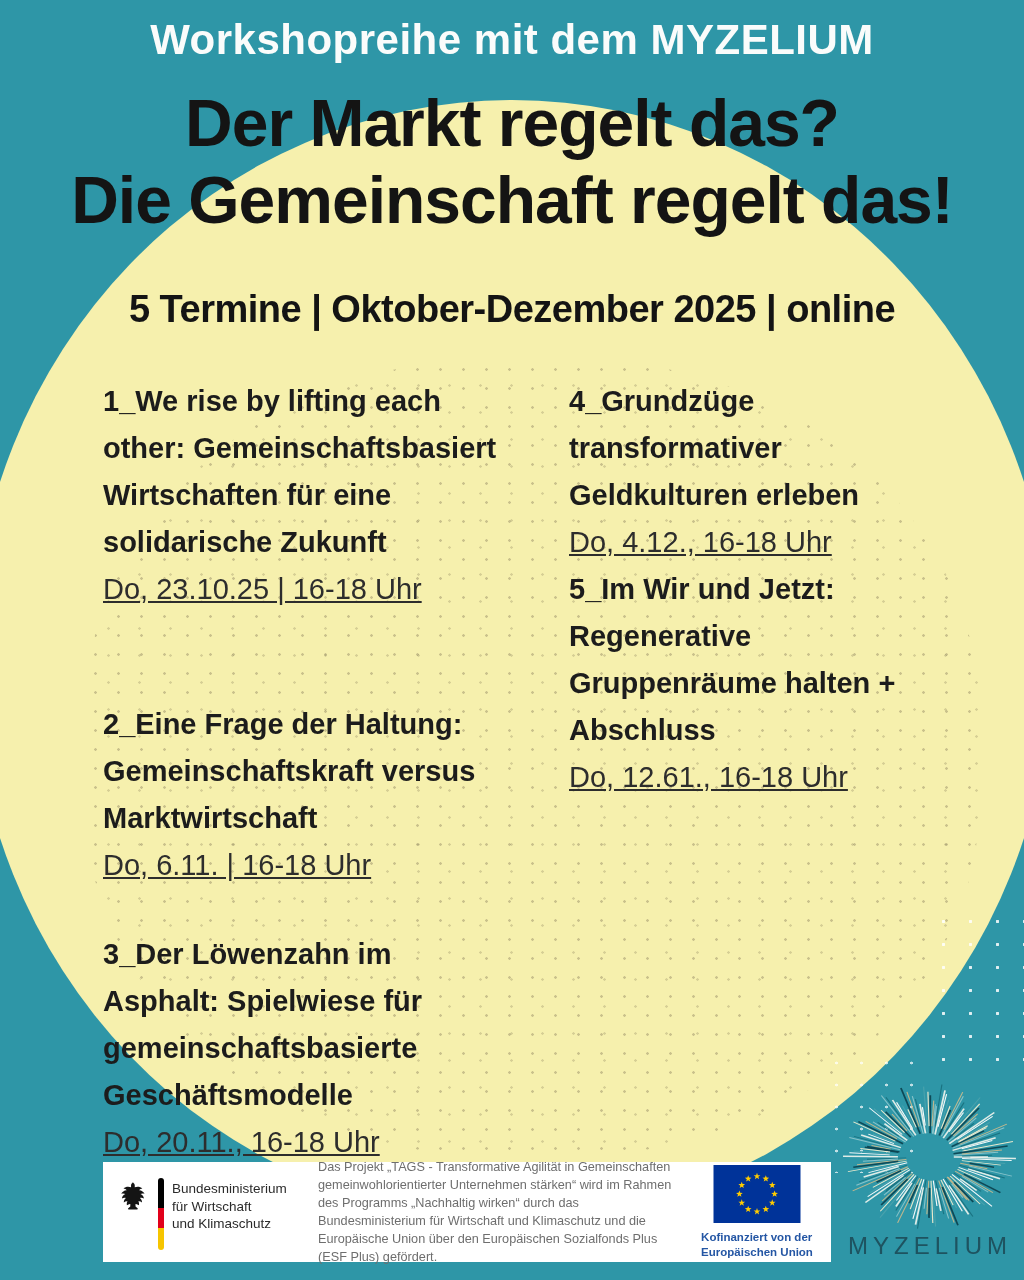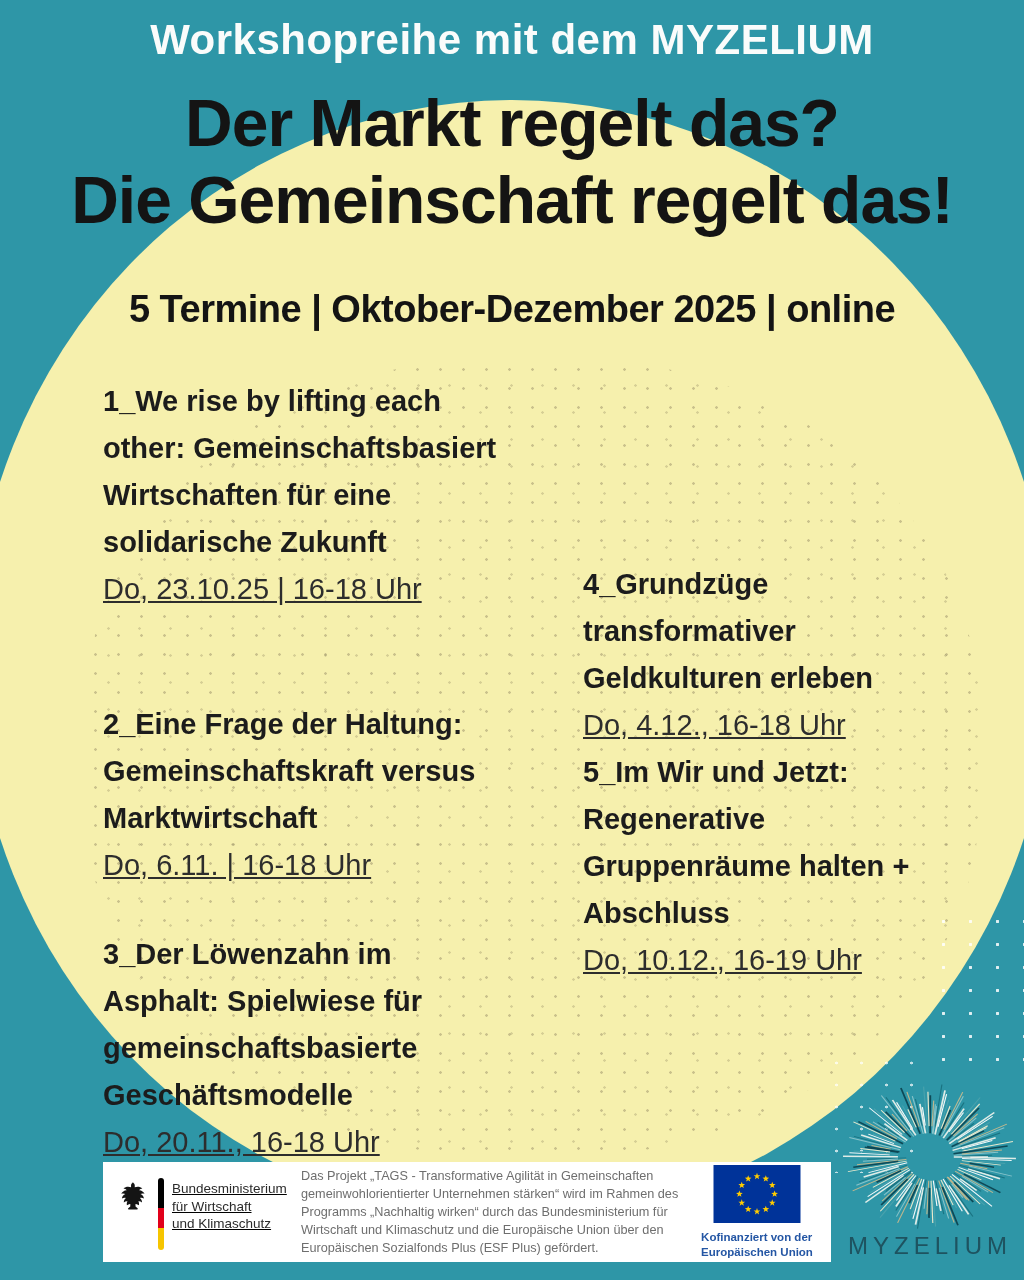--- a/index.html
+++ b/index.html
@@ -42,37 +42,37 @@
     color:var(--kicker-white);font-size:42px;font-weight:700;letter-spacing:.5px;
   }
   .title{
     position:absolute;top:85px;left:0;width:100%;text-align:center;
     color:var(--title-black);font-size:66px;line-height:77px;font-weight:700;letter-spacing:-1px;
   }
   .subtitle{
     position:absolute;top:276px;left:0;width:100%;text-align:center;
     color:var(--title-black);font-size:38px;font-weight:700;letter-spacing:-.5px;margin-top:12px;
   }
-  .sessions{position:absolute;left:103px;top:378px;display:flex;gap:60px;}
+  .sessions{position:absolute;left:103px;top:378px;display:flex;gap:46px;}
   .col{display:flex;flex-direction:column;}
   .col-left{width:420px;}
-  .col-right{width:422px;justify-content:center;}
+  .col-right{width:422px;}
   .session-title{white-space:pre-line;font-weight:700;font-size:29px;line-height:47px;color:var(--text-black);}
   .session-date{font-size:29px;line-height:47px;color:var(--date-black);font-weight:400;text-decoration:underline;}
   .m60{margin-top:88px}.m42{margin-top:42px}.m76{}
   .footer-bar{
     position:absolute;left:103px;top:1162px;width:728px;height:100px;background:#ffffff;
     display:flex;align-items:center;box-sizing:border-box;padding:0 10px 0 15px;gap:13px;
   }
-  .ministry{display:flex;align-items:flex-start;gap:8px;flex:0 0 auto;width:170px;padding-top:4px;text-decoration:underline;}
+  .ministry{display:flex;align-items:flex-start;gap:8px;flex:0 0 auto;width:170px;padding-top:4px;}
   .eagle{flex:0 0 auto;margin-top:1px;}
   .stripe{flex:0 0 auto;width:6px;height:72px;border-radius:3px;
     background:linear-gradient(to bottom,var(--flag-black) 0 42%,var(--flag-red) 42% 70%,var(--flag-gold) 70% 100%);}
   .ministry-text{white-space:pre-line;font-size:13.5px;line-height:1.3;color:var(--ministry-text);padding-top:2px;}
-  .funding{flex:1;font-size:12.7px;line-height:1.42;color:var(--funding-gray);}
+  .funding{flex:1;font-size:12.7px;line-height:1.42;color:var(--funding-gray);margin-left:17px;}
   .eu{flex:0 0 auto;width:128px;display:flex;flex-direction:column;align-items:center;gap:7px;}
   .eu-flag{width:88px;height:58px;display:block;}
   .eu-flag rect{fill:var(--eu-blue);}
   .eu-label{white-space:pre-line;font-size:11.5px;font-weight:700;
     color:var(--eu-text-blue);line-height:1.28;}
   .myzelium{position:absolute;left:836px;top:1082px;width:188px;text-align:center;}
   #burst{width:176px;height:150px;display:block;margin:0 auto;}
   .wordmark{margin-top:0;font-size:24px;letter-spacing:5px;color:var(--wordmark-teal);font-weight:400;}
 </style>
 </head>
@@ -122,21 +122,21 @@
         <div class="session-title">4_Grundzüge
 transformativer
 Geldkulturen erleben</div>
         <div class="session-date">Do, 4.12., 16-18 Uhr</div>
       </div>
       <div class="session m76">
         <div class="session-title">5_Im Wir und Jetzt:
 Regenerative
 Gruppenräume halten +
 Abschluss</div>
-        <div class="session-date">Do, 10.12., 16-19 Uhr</div>
+        <div class="session-date">Do, 12.61., 16-18 Uhr</div>
       </div>
     </div>
   </div>
 
   <div class="footer-bar">
     <div class="ministry">
       <svg class="eagle" width="32" height="36" viewBox="0 0 44 46">
         <path fill="#141414" d="M22 3c-2.6 0-4.2 2-4.1 4.6l.1 2.1c-3.5-1.6-7.8-1-10.5 1.7 2 .3 3.5 1.1 4.4 2.3-3.5.3-6.3 2.2-7.4 5 2.2-.7 4.1-.6 5.6.3-2.7 1.1-4.4 3.2-4.7 6 2-1.1 3.9-1.3 5.4-.7-1.9 1.5-2.9 3.6-2.8 6.1 1.7-1.3 3.3-1.8 5-1.5-1 1.7-1.2 3.6-.7 5.6 1.5-1.5 3-2.2 4.6-2v3.6l-2.8 2.4c-.7.6-.3 1.7.6 1.7h11.6c.9 0 1.3-1.1.6-1.7l-2.8-2.4v-3.6c1.6-.2 3.1.5 4.6 2 .5-2 .3-3.9-.7-5.6 1.7-.3 3.3.2 5 1.5.1-2.5-.9-4.6-2.8-6.1 1.5-.6 3.4-.4 5.4.7-.3-2.8-2-4.9-4.7-6 1.5-.9 3.4-1 5.6-.3-1.1-2.8-3.9-4.7-7.4-5 .9-1.2 2.4-2 4.4-2.3-2.7-2.7-7-3.3-10.5-1.7l.1-2.1c.1-2.6-1.5-4.6-4.1-4.6z"></path>
       </svg>
       <div class="stripe"></div>

